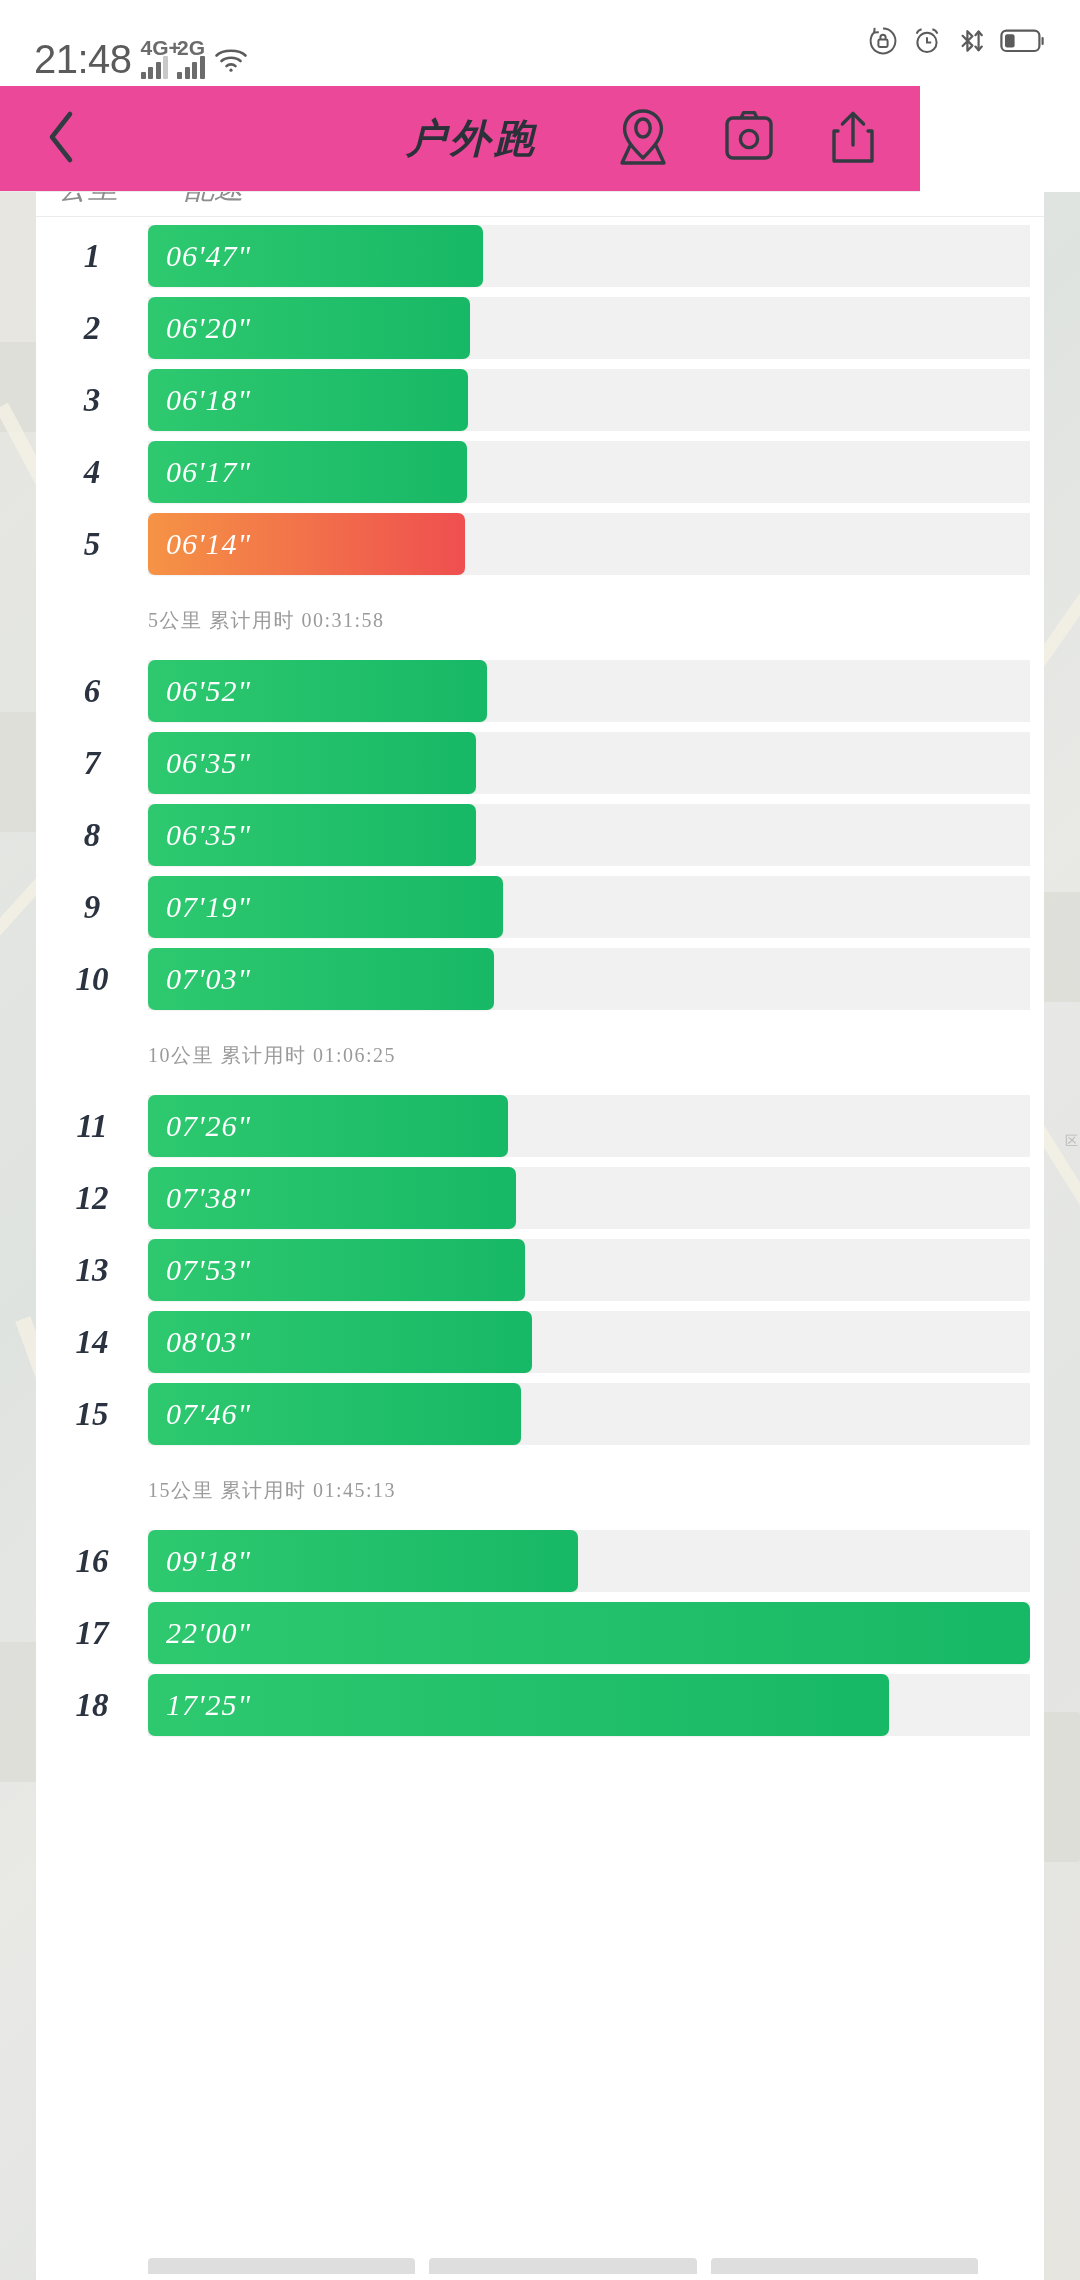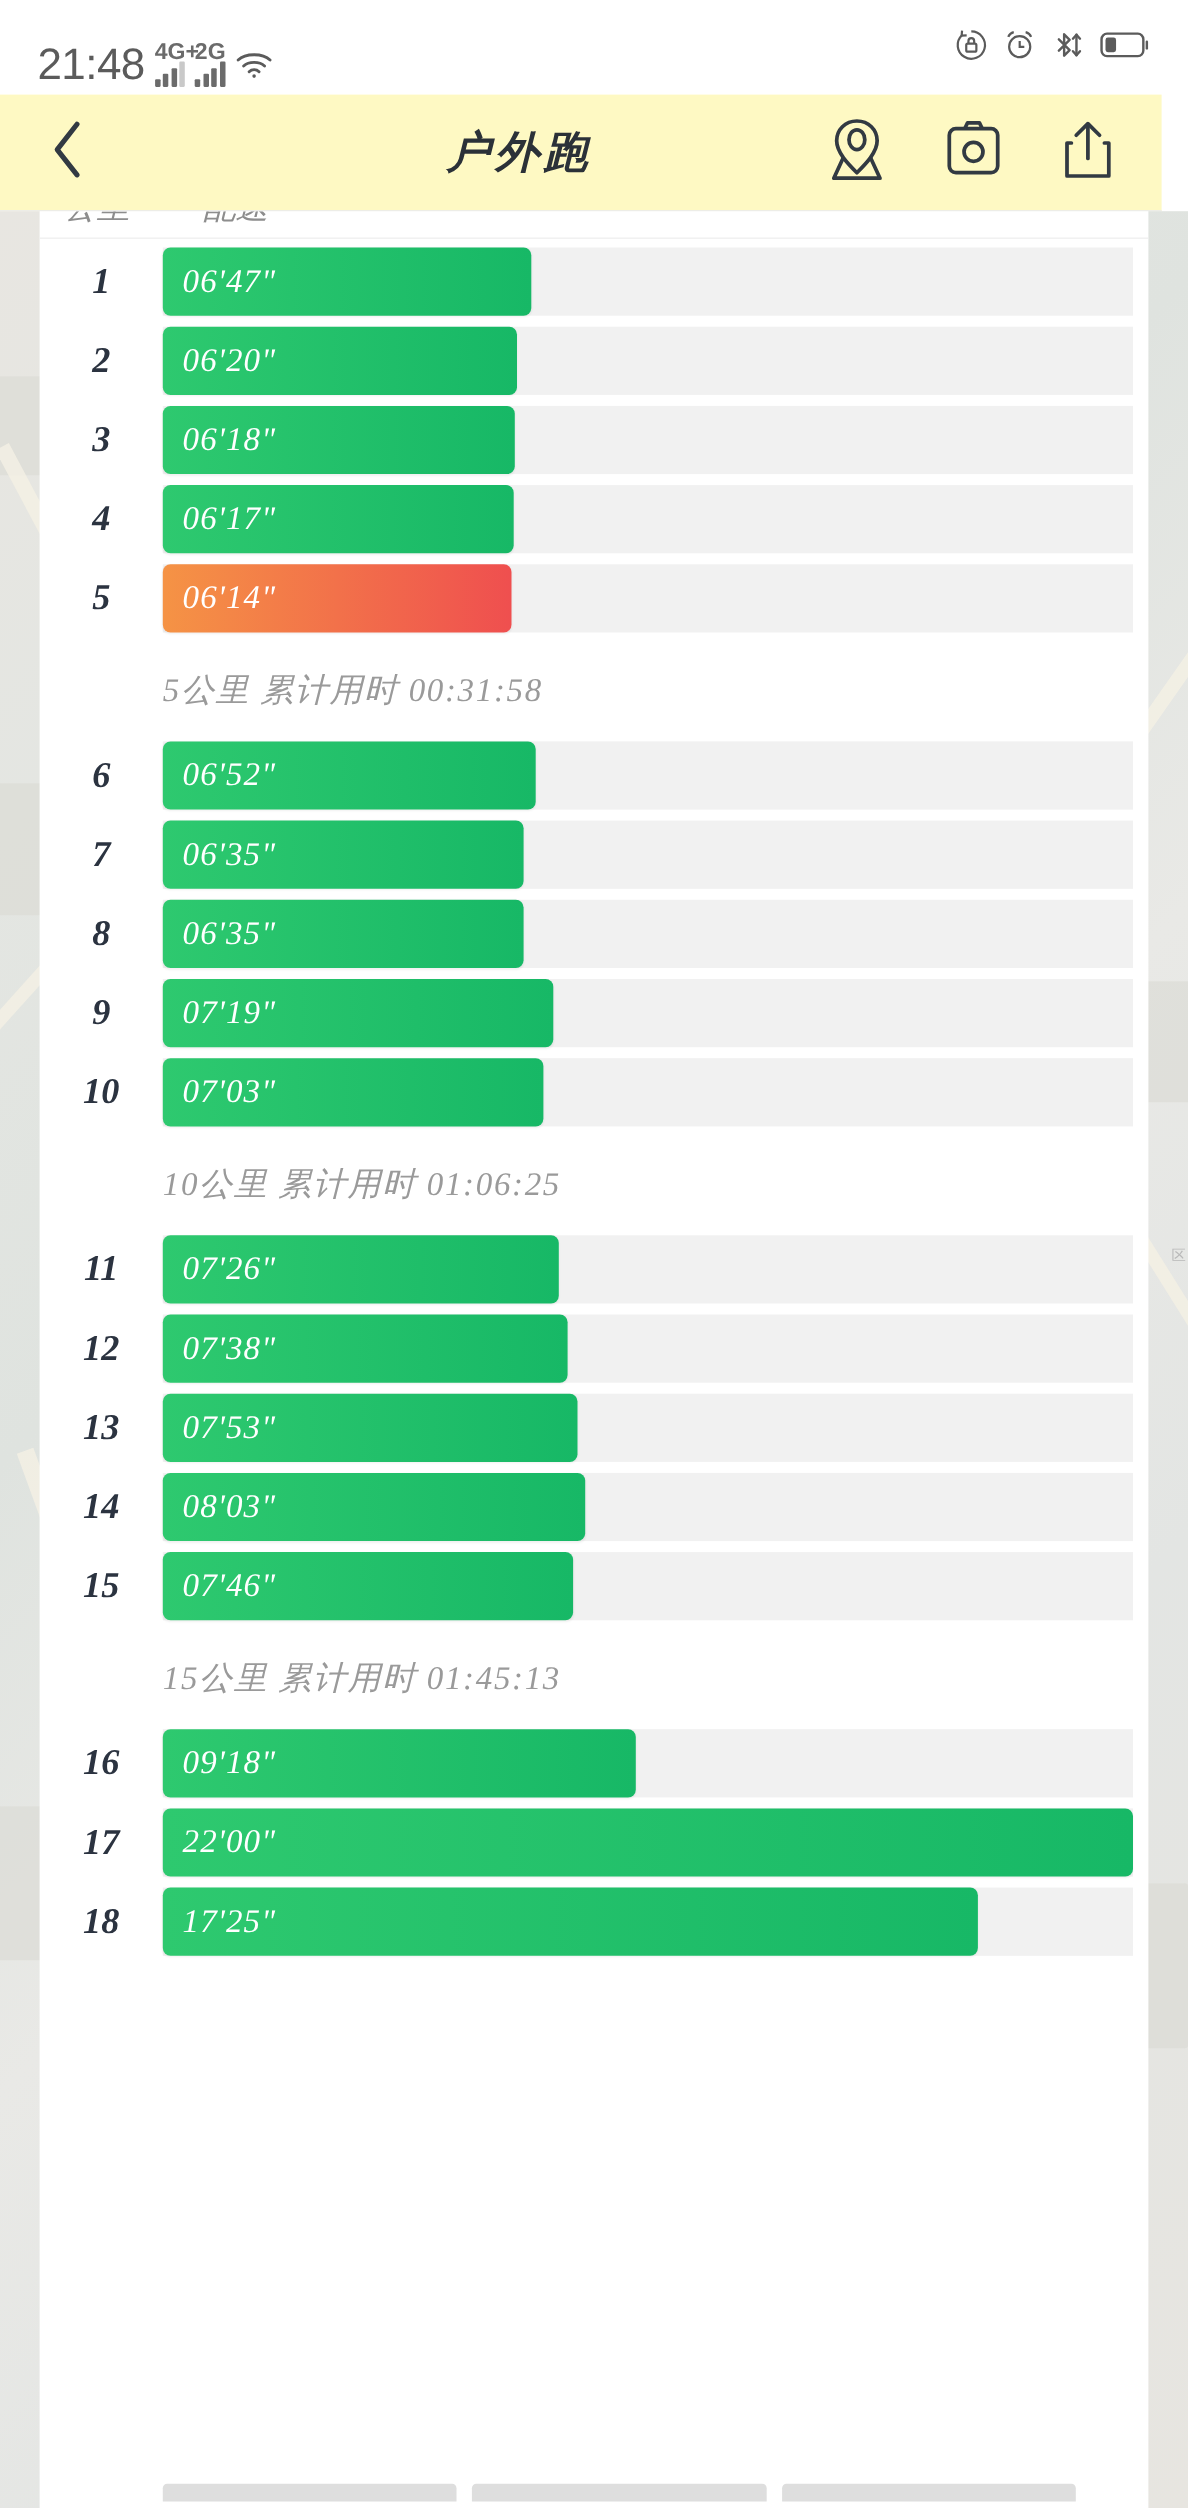--- a/index.html
+++ b/index.html
@@ -41,22 +41,22 @@
   .bars i:nth-child(2){ height:12px; }
   .bars i:nth-child(3){ height:17px; }
   .bars i:nth-child(4){ height:23px; }
   .bars.dim i:nth-child(4){ background:#c9c9c9; }
   .sb-right { margin-left:auto; display:flex; align-items:center; gap:14px; }
   .sb-icon { display:block; color:#5b5b5b; }
 
   
   .navbar {
     position:absolute; top:86px; left:0;
-    width:1056px; height:106px;
-    background:#fef9c3;
+    width:920px; height:106px;
+    background:#ec4899;
     display:flex; align-items:center;
     padding:0 42px;
     border-bottom:1px solid #ebebeb;
   }
   .nav-back {
     width:64px; height:64px;
     display:flex; align-items:center; justify-content:flex-start;
     color:#323a42;
   }
   .nav-title {
@@ -167,24 +167,23 @@
     margin-left:18px;
     font-size:30px; color:#ffffff;
     font-family:"Liberation Serif", serif;
     font-style:italic;
     letter-spacing:1px;
     white-space:nowrap;
   }
 
   .summary {
     padding:22px 0 18px 112px;
-    font-size:30px;
+    font-size:20px;
     color:#9a9a9a;
     font-family:"Liberation Serif", serif;
-    font-style:italic;
     letter-spacing:1.5px;
   }
 
   
   .bottom-strip {
     position:absolute; left:112px; bottom:6px;
     width:830px; height:16px;
     display:flex; gap:14px;
   }
   .bottom-strip div {

